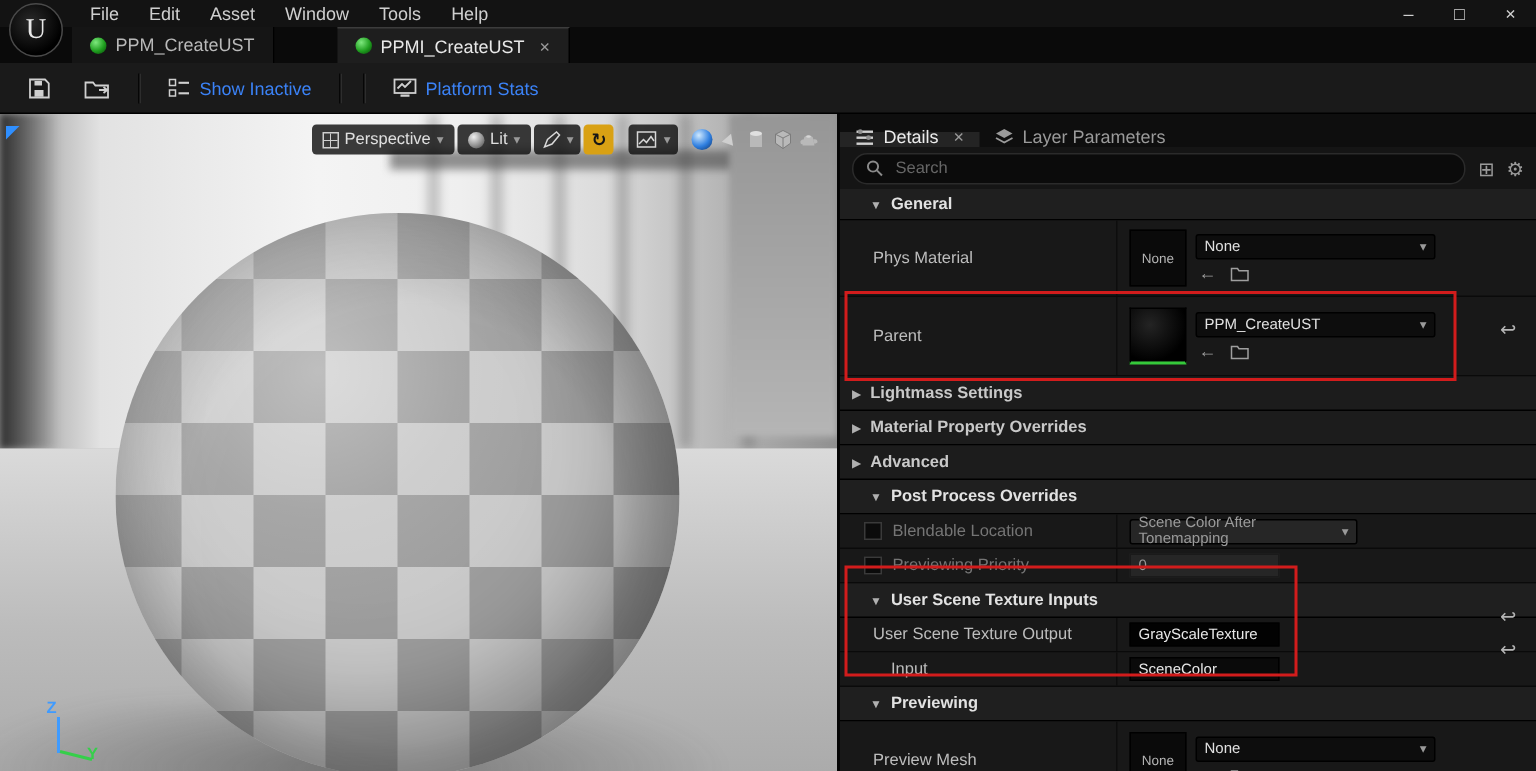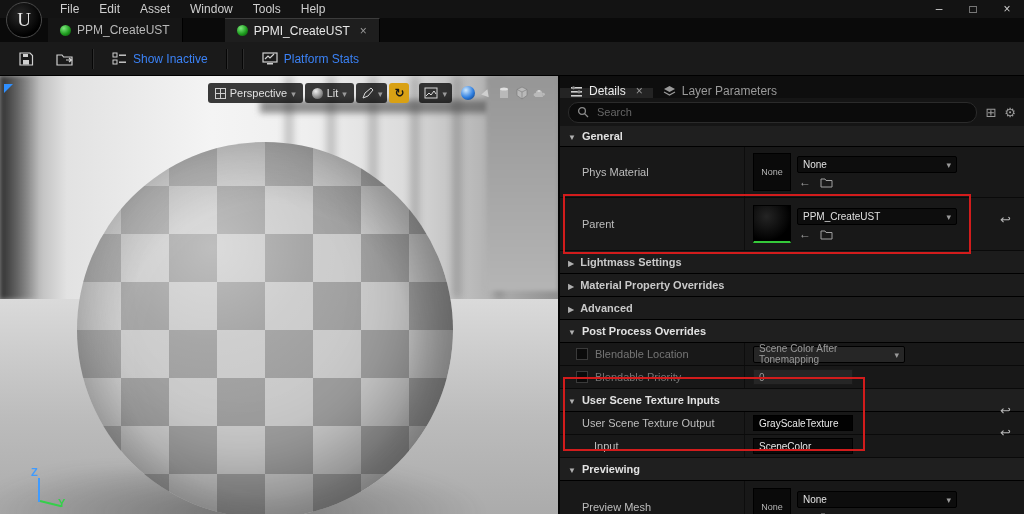--- a/index.html
+++ b/index.html
@@ -67,21 +67,21 @@
   
   .details{position:relative;flex:1;background:#141414;display:flex;flex-direction:column;overflow:hidden;}
   .dtabs{height:22px;background:#0e0e0e;display:flex;align-items:stretch;flex:0 0 22px;}
   .dtab{display:flex;align-items:flex-end;gap:6px;padding:0 10px;color:#9a9a9a;margin-top:12px;}
   .dtab.active{background:#242424;color:#ececec;}
   .searchrow{height:28px;background:#151515;display:flex;align-items:center;gap:8px;padding:0 8px;flex:0 0 28px;}
   .searchbox{flex:1;height:19px;background:#0b0b0b;border:1px solid #2b2b2b;border-radius:10px;display:flex;align-items:center;gap:6px;padding:0 8px;}
   .searchbox input{flex:1;background:transparent;border:none;outline:none;color:#cfcfcf;font-size:11px;font-family:Liberation Sans, sans-serif;}
   .searchbox input::placeholder{color:#666;}
   .sicon{color:#9a9a9a;font-size:13px;line-height:1;}
-  .cat{height:20px;background:#1f1f1f;display:flex;align-items:center;gap:6px;padding-left:8px;font-weight:bold;font-size:11px;color:#e2e2e2;border-bottom:1px solid #000;flex:0 0 20px;}
+  .cat{height:20px;background:#1f1f1f;display:flex;align-items:center;gap:6px;padding-left:20px;font-weight:bold;font-size:11px;color:#e2e2e2;border-bottom:1px solid #000;flex:0 0 20px;}
   .cat.h22{height:22px;flex:0 0 22px;}
   .tri-open::after{content:"▼";font-size:8px;color:#b0b0b0;}
   .tri-closed::after{content:"▶";font-size:8px;color:#b0b0b0;}
   .prow{display:flex;background:#181818;border-bottom:1px solid #0a0a0a;flex:0 0 auto;}
   .lcell{width:185px;box-sizing:border-box;padding-left:22px;display:flex;align-items:center;gap:7px;font-size:11px;color:#bdbdbd;border-right:1px solid #0d0d0d;}
   .vcell{flex:1;display:flex;align-items:center;padding-left:8px;gap:6px;}
   .h50{height:50px;}.h52{height:52px;}.h22{height:22px;}
   .thumb{width:38px;height:38px;background:#0a0a0a;border:1px solid #000;display:flex;align-items:center;justify-content:center;font-size:9px;color:#b5b5b5;box-sizing:border-box;}
   .thumb.parent{background:radial-gradient(circle at 35% 30%,#242424,#000 72%);border-bottom:2px solid #35c93a;color:transparent;}
   .vstack{display:flex;flex-direction:column;gap:3px;}
@@ -354,21 +354,21 @@
       <div class="vcell">
         <div class="combo dim">
           <span>Scene Color After Tonemapping</span>
           <span class="chev"></span>
         </div>
       </div>
     </div>
     <div class="prow h22">
       <div class="lcell" style="padding-left:16px;">
         <span class="checkbox"></span>
-        <span class="dimtext">Blendable Priority</span>
+        <span class="dimtext">Previewing Priority</span>
       </div>
       <div class="vcell">
         <div class="tfield dim">
             <span>0</span>
           </div>
       </div>
     </div>
 
     <div class="cat h22">
       <span class="tri-open"></span>

